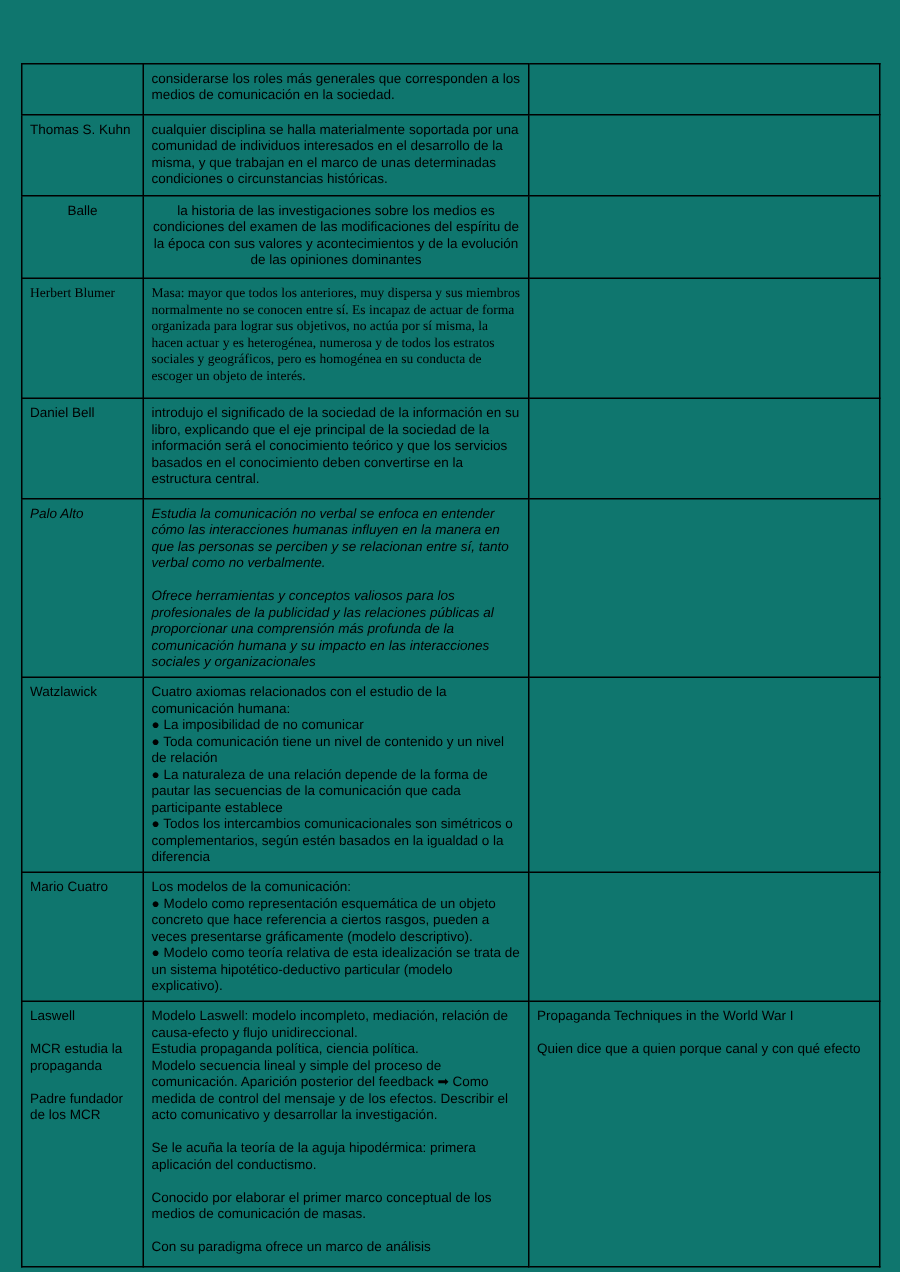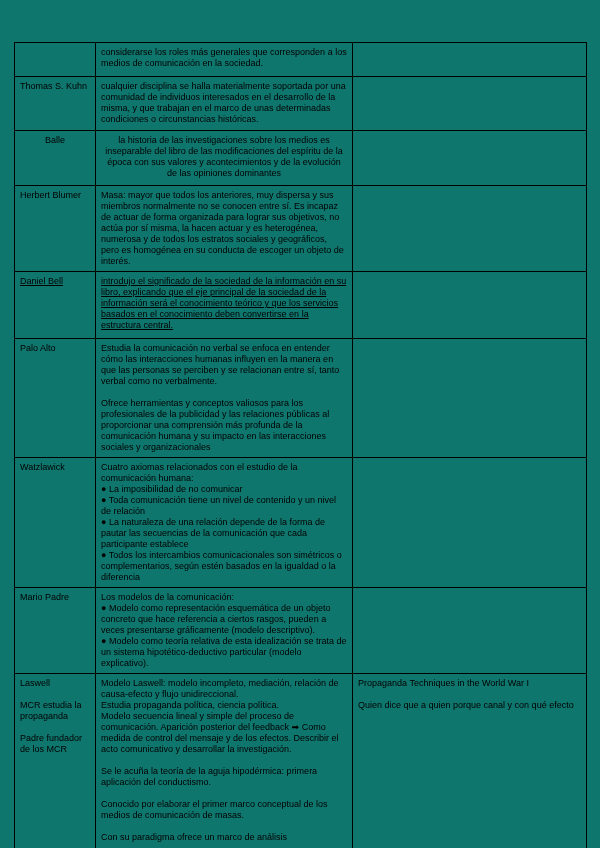--- a/index.html
+++ b/index.html
@@ -32,23 +32,23 @@
     white-space: pre-line;
     word-wrap: break-word;
     overflow-wrap: break-word;
   }
   col.c1 { width: 81px; }
   col.c2 { width: 257px; }
   col.c3 { width: 234px; }
   tr.h0 { height: 34px; }
   tr.h1 { height: 54px; padding-left: 36px; }
   tr.h2 { height: 55px; text-align: center; }
-  tr.h3 { height: 80px; }
-  tr.h4 { height: 67px; text-decoration: underline; }
-  tr.h5 { height: 114px; }
+  tr.h3 { height: 80px; font-family: Liberation Serif, serif; }
+  tr.h4 { height: 67px; }
+  tr.h5 { height: 114px; font-style: italic; }
   tr.h6 { height: 124px; margin-left: 12px; }
   tr.h7 { height: 85px; }
   tr.h8 { height: 177px; }
 </style>
 </head>
 <body>
 
 <div class="page">
   <table class="notes-table">
     <colgroup>
@@ -62,21 +62,21 @@
         <td>considerarse los roles más generales que corresponden a los medios de comunicación en la sociedad.</td>
         <td></td>
       </tr>
       <tr class="h1">
         <td>Thomas S. Kuhn</td>
         <td>cualquier disciplina se halla materialmente soportada por una comunidad de individuos interesados en el desarrollo de la misma, y que trabajan en el marco de unas determinadas condiciones o circunstancias históricas.</td>
         <td></td>
       </tr>
       <tr class="h2">
         <td>Balle</td>
-        <td>la historia de las investigaciones sobre los medios es inseparable del libro de las modificaciones del espíritu de la época con sus valores y acontecimientos y de la evolución de las opiniones dominantes</td>
+        <td>la historia de las investigaciones sobre los medios es condiciones del examen de las modificaciones del espíritu de la época con sus valores y acontecimientos y de la evolución de las opiniones dominantes</td>
         <td></td>
       </tr>
       <tr class="h3">
         <td>Herbert Blumer</td>
         <td>Masa: mayor que todos los anteriores, muy dispersa y sus miembros normalmente no se conocen entre sí. Es incapaz de actuar de forma organizada para lograr sus objetivos, no actúa por sí misma, la hacen actuar y es heterogénea, numerosa y de todos los estratos sociales y geográficos, pero es homogénea en su conducta de escoger un objeto de interés.</td>
         <td></td>
       </tr>
       <tr class="h4">
         <td>Daniel Bell</td>
         <td>introdujo el significado de la sociedad de la información en su libro, explicando que el eje principal de la sociedad de la información será el conocimiento teórico y que los servicios basados en el conocimiento deben convertirse en la estructura central.</td>
@@ -92,21 +92,21 @@
       <tr class="h6">
         <td>Watzlawick</td>
         <td>Cuatro axiomas relacionados con el estudio de la comunicación humana:
 ● La imposibilidad de no comunicar
 ● Toda comunicación tiene un nivel de contenido y un nivel de relación
 ● La naturaleza de una relación depende de la forma de pautar las secuencias de la comunicación que cada participante establece
 ● Todos los intercambios comunicacionales son simétricos o complementarios, según estén basados en la igualdad o la diferencia</td>
         <td></td>
       </tr>
       <tr class="h7">
-        <td>Mario Padre</td>
+        <td>Mario Cuatro</td>
         <td>Los modelos de la comunicación:
 ● Modelo como representación esquemática de un objeto concreto que hace referencia a ciertos rasgos, pueden a veces presentarse gráficamente (modelo descriptivo).
 ● Modelo como teoría relativa de esta idealización se trata de un sistema hipotético-deductivo particular (modelo explicativo).</td>
         <td></td>
       </tr>
       <tr class="h8">
         <td>Laswell
 
 MCR estudia la propaganda
 

